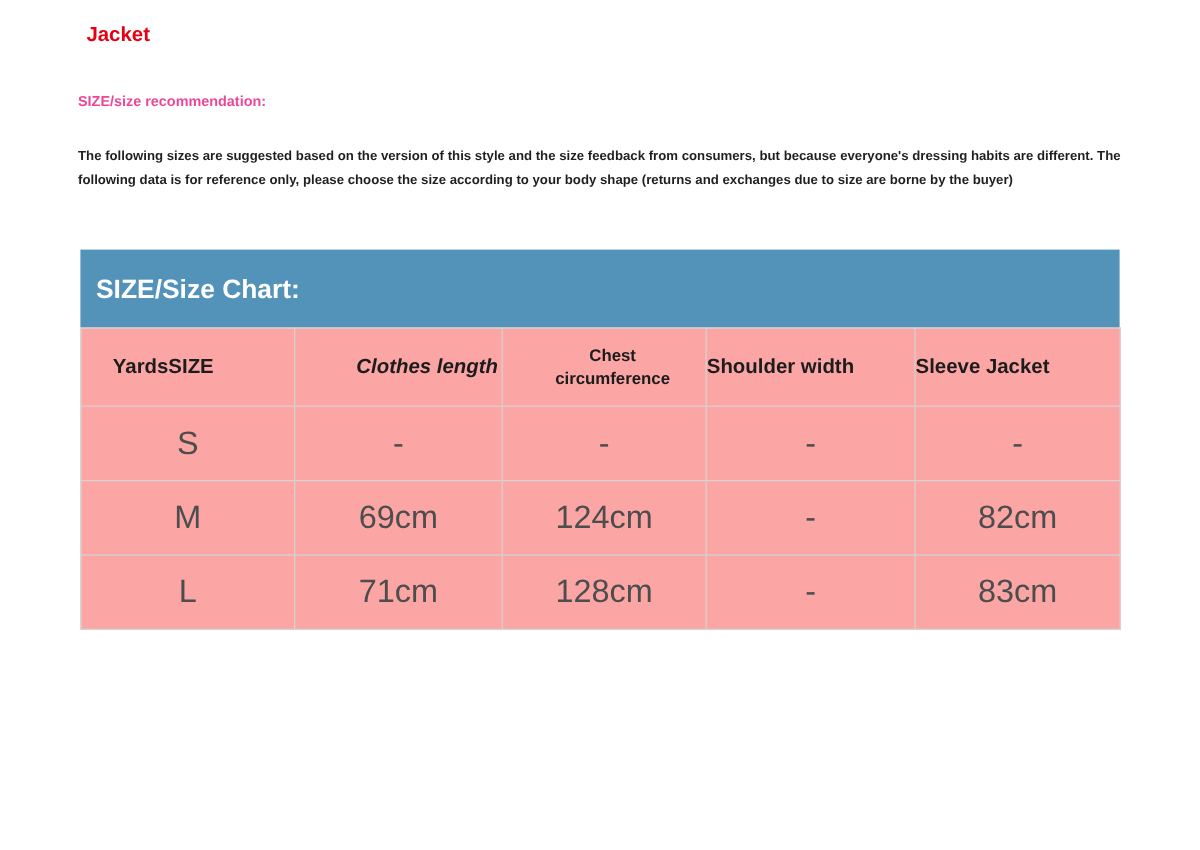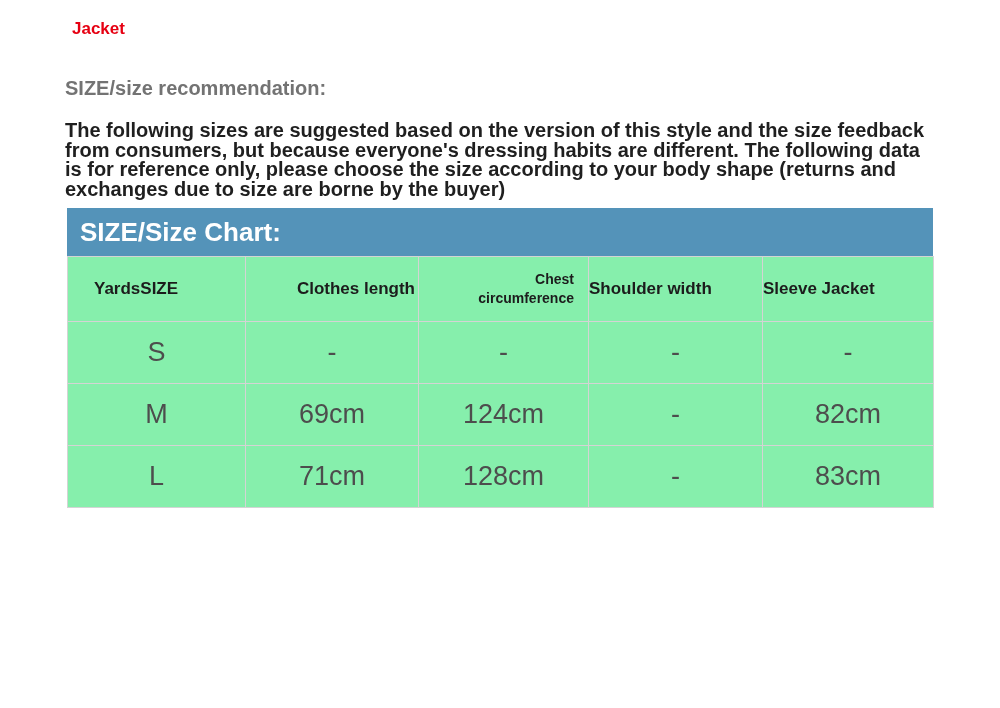--- a/index.html
+++ b/index.html
@@ -25,82 +25,83 @@
     top: 19px;
     font-size: 17px;
     font-weight: bold;
     color: var(--accent-red);
   }
 
   .section-heading {
     position: absolute;
     left: 65px;
     top: 77px;
-    font-size: 20px;
+    font-size: 12px;
     font-weight: bold;
-    color: #737373;
+    color: #ec4899;
   }
 
   .description {
     position: absolute;
     left: 65px;
     top: 121px;
     width: 874px;
-    font-size: 20px;
+    font-size: 11px;
     font-weight: bold;
     color: #1f1f1f;
     line-height: 19.5px;
   }
 
   .size-chart {
     position: absolute;
     left: 67px;
     top: 208px;
     width: 866px;
   }
 
   .chart-title-bar {
-    height: 48px;
+    height: 65px;
     background: var(--header-blue);
     color: #ffffff;
     display: flex;
     align-items: center;
     padding-left: 13px;
-    font-size: 26px;
+    font-size: 22px;
     font-weight: bold;
   }
 
   table.size-table {
     width: 866px;
     border-collapse: collapse;
     table-layout: fixed;
-    background: #86efac;
+    background: #fca5a5;
   }
   .size-table th,
   .size-table td {
     border: 1px solid var(--border-gray);
     vertical-align: middle;
   }
   .size-table thead th {
     height: 65px;
     font-size: 17px;
     font-weight: bold;
     color: #1c1c1c;
     text-align: left;
   }
   .size-table thead th.col-yards {
     text-align: left;
     padding-left: 26px;
   }
   .size-table thead th.col-clothes {
     text-align: right;
     padding-right: 3px;
+    font-style: italic;
   }
   .size-table thead th.col-chest {
-    text-align: right;
+    text-align: center;
     padding-left: 28px;
     padding-right: 14px;
     font-size: 14px;
     line-height: 19px;
   }
   .size-table tbody td {
     height: 62px;
     text-align: center;
     font-size: 27px;
     font-weight: normal;

